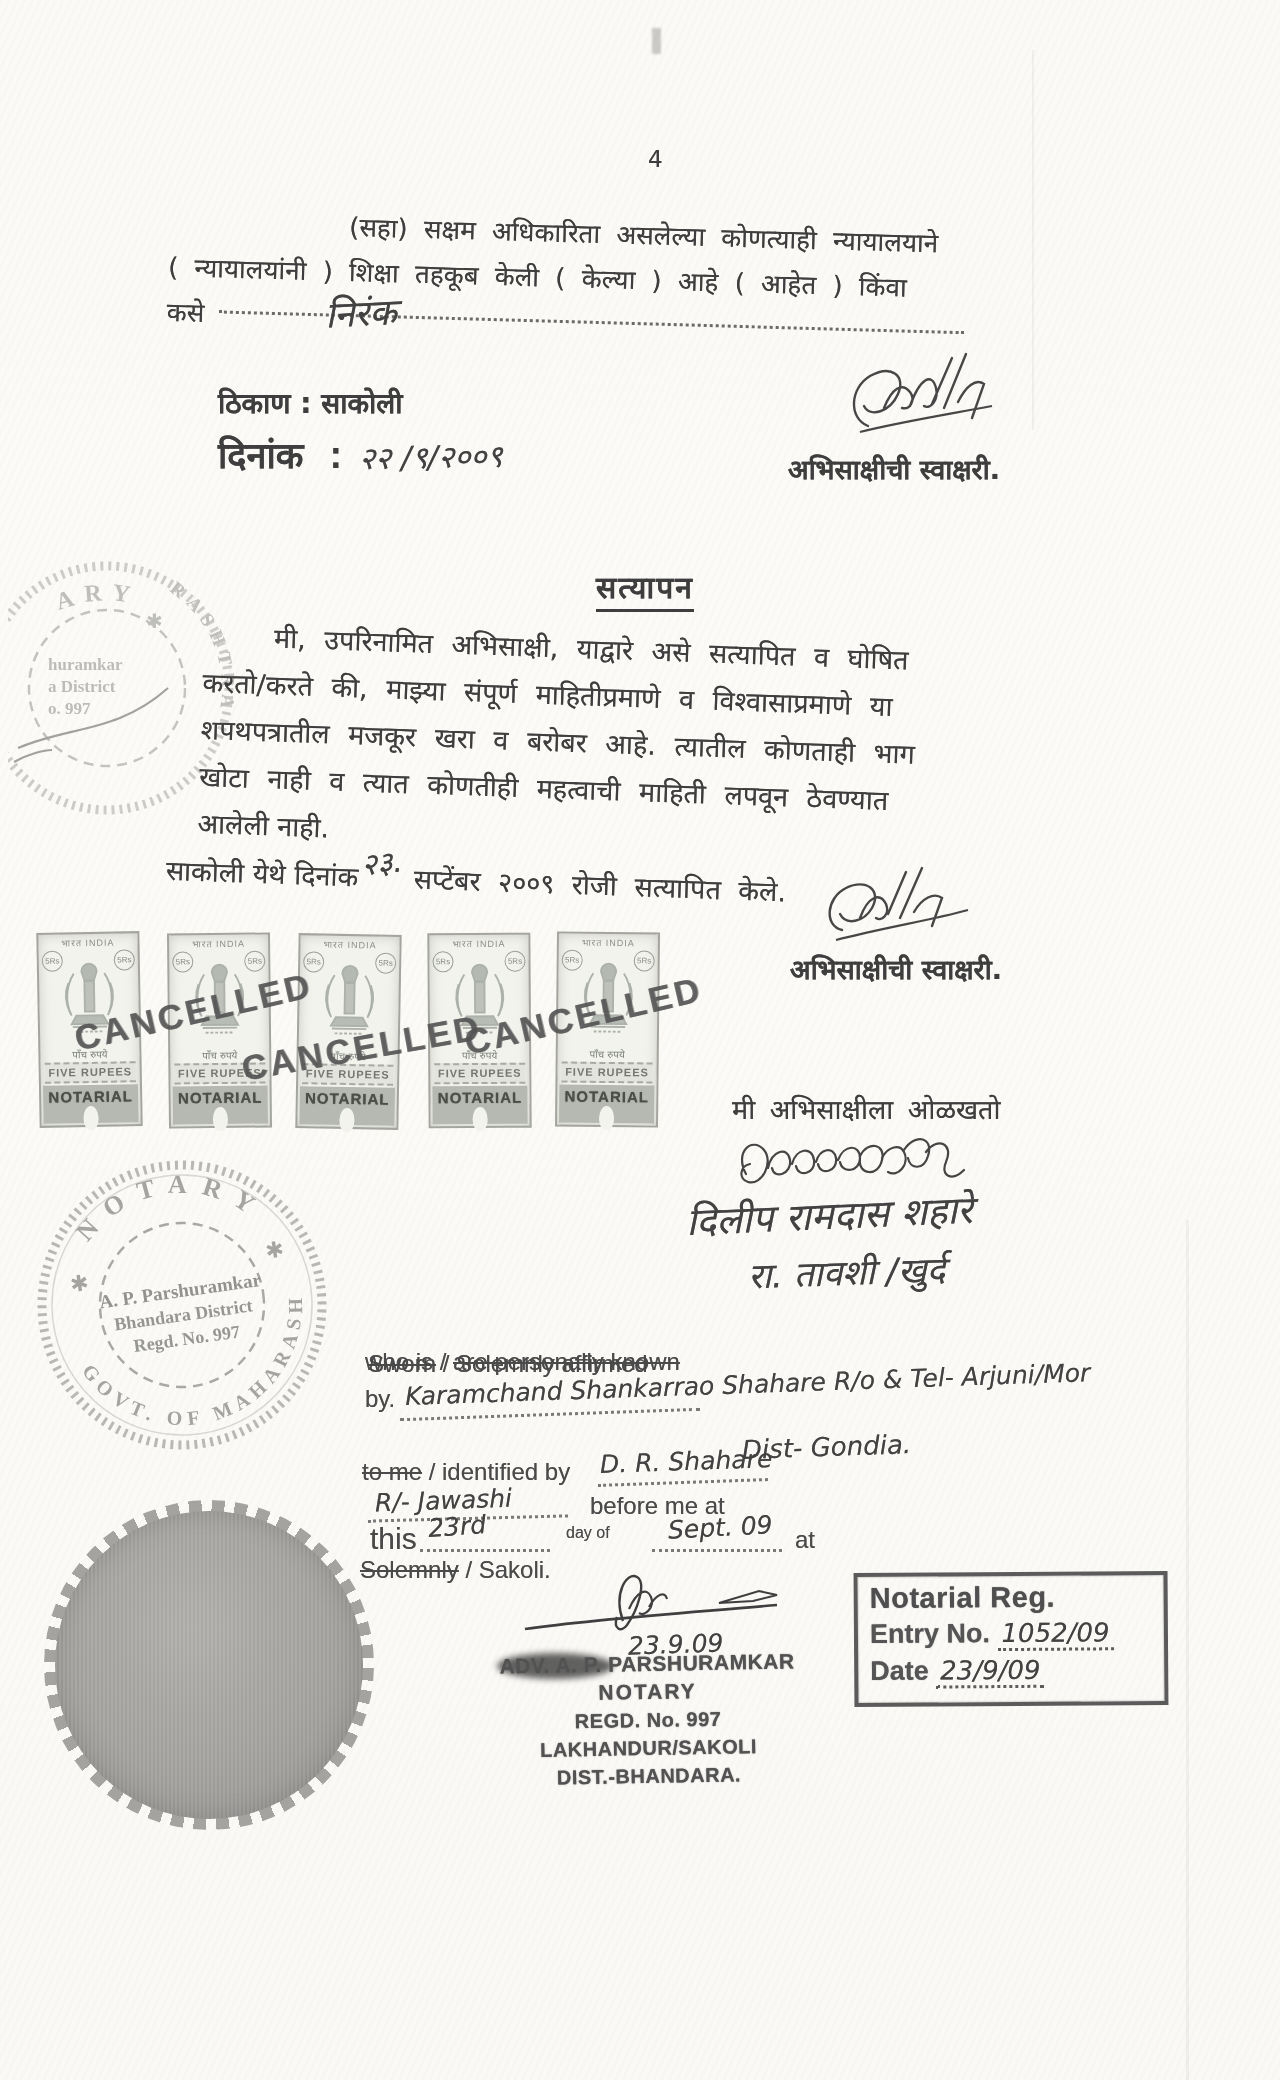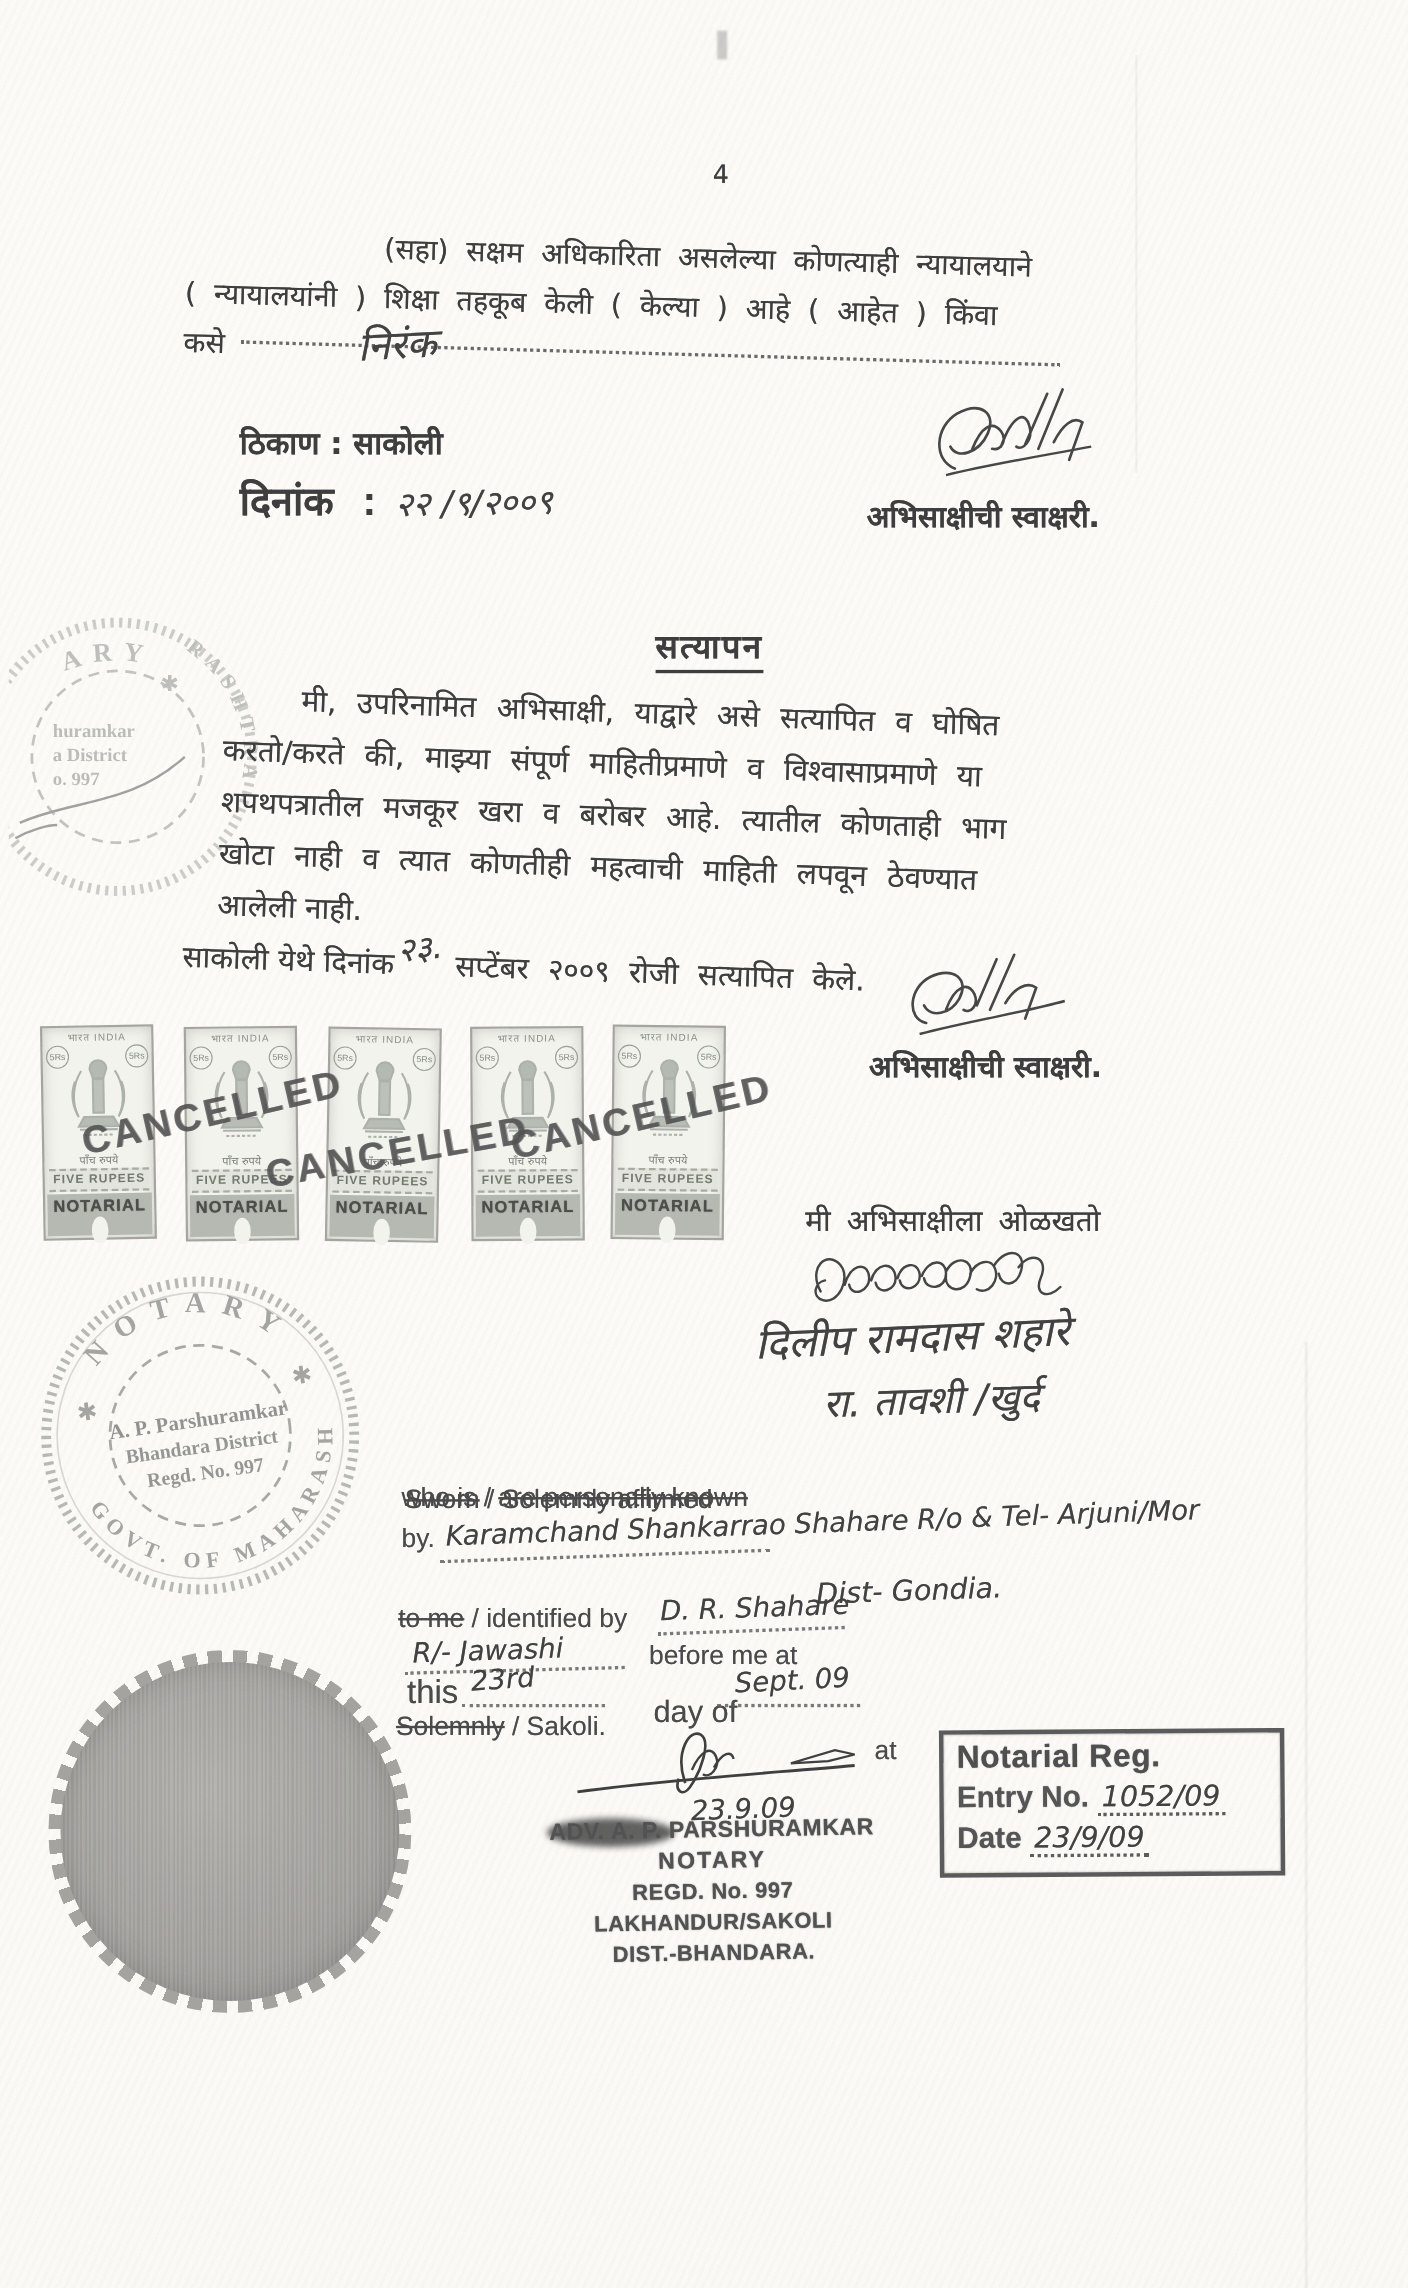--- a/index.html
+++ b/index.html
@@ -287,24 +287,24 @@
     <span>/ identified by</span>
   </div>
   <div class="t hw" style="left:600px;top:1447px;font-size:25px;transform:rotate(-2deg);">D. R. Shahare</div>
   <div class="dotline" style="left:598px;top:1480px;width:170px;transform:rotate(-2deg);"></div>
   <div class="t hw" style="left:375px;top:1486px;font-size:25px;transform:rotate(-2deg);">R/- Jawashi</div>
   <div class="t eng" style="left:590px;top:1492px;font-size:24px;text-align:center;">before me at</div>
   <div class="dotline" style="left:368px;top:1516px;width:200px;transform:rotate(-1.5deg);"></div>
   <div class="t eng" style="left:370px;top:1522px;font-size:30px;">this</div>
   <div class="t hw" style="left:428px;top:1512px;font-size:25px;transform:rotate(-4deg);">23rd</div>
   <div class="dotline" style="left:420px;top:1548px;width:130px;"></div>
-  <div class="t eng" style="left:594px;top:1524px;font-size:28px;margin-top:16px;">day of</div>
+  <div class="t eng" style="left:566px;top:1524px;font-size:16px;">day of</div>
   <div class="t hw" style="left:668px;top:1513px;font-size:25px;transform:rotate(-3deg);">Sept. 09</div>
   <div class="dotline" style="left:652px;top:1548px;width:130px;"></div>
-  <div class="t eng" style="left:795px;top:1578px;font-size:24px;">at</div>
+  <div class="t eng" style="left:795px;top:1526px;font-size:24px;">at</div>
   <div class="t eng" style="left:360px;top:1556px;font-size:24px;">
     <span class="struck">Solemnly</span>
     <span>/ Sakoli.</span>
   </div>
 
   <div class="seal">
     <div class="seal-core"></div>
     <div class="seal-grain"></div>
   </div>
 

